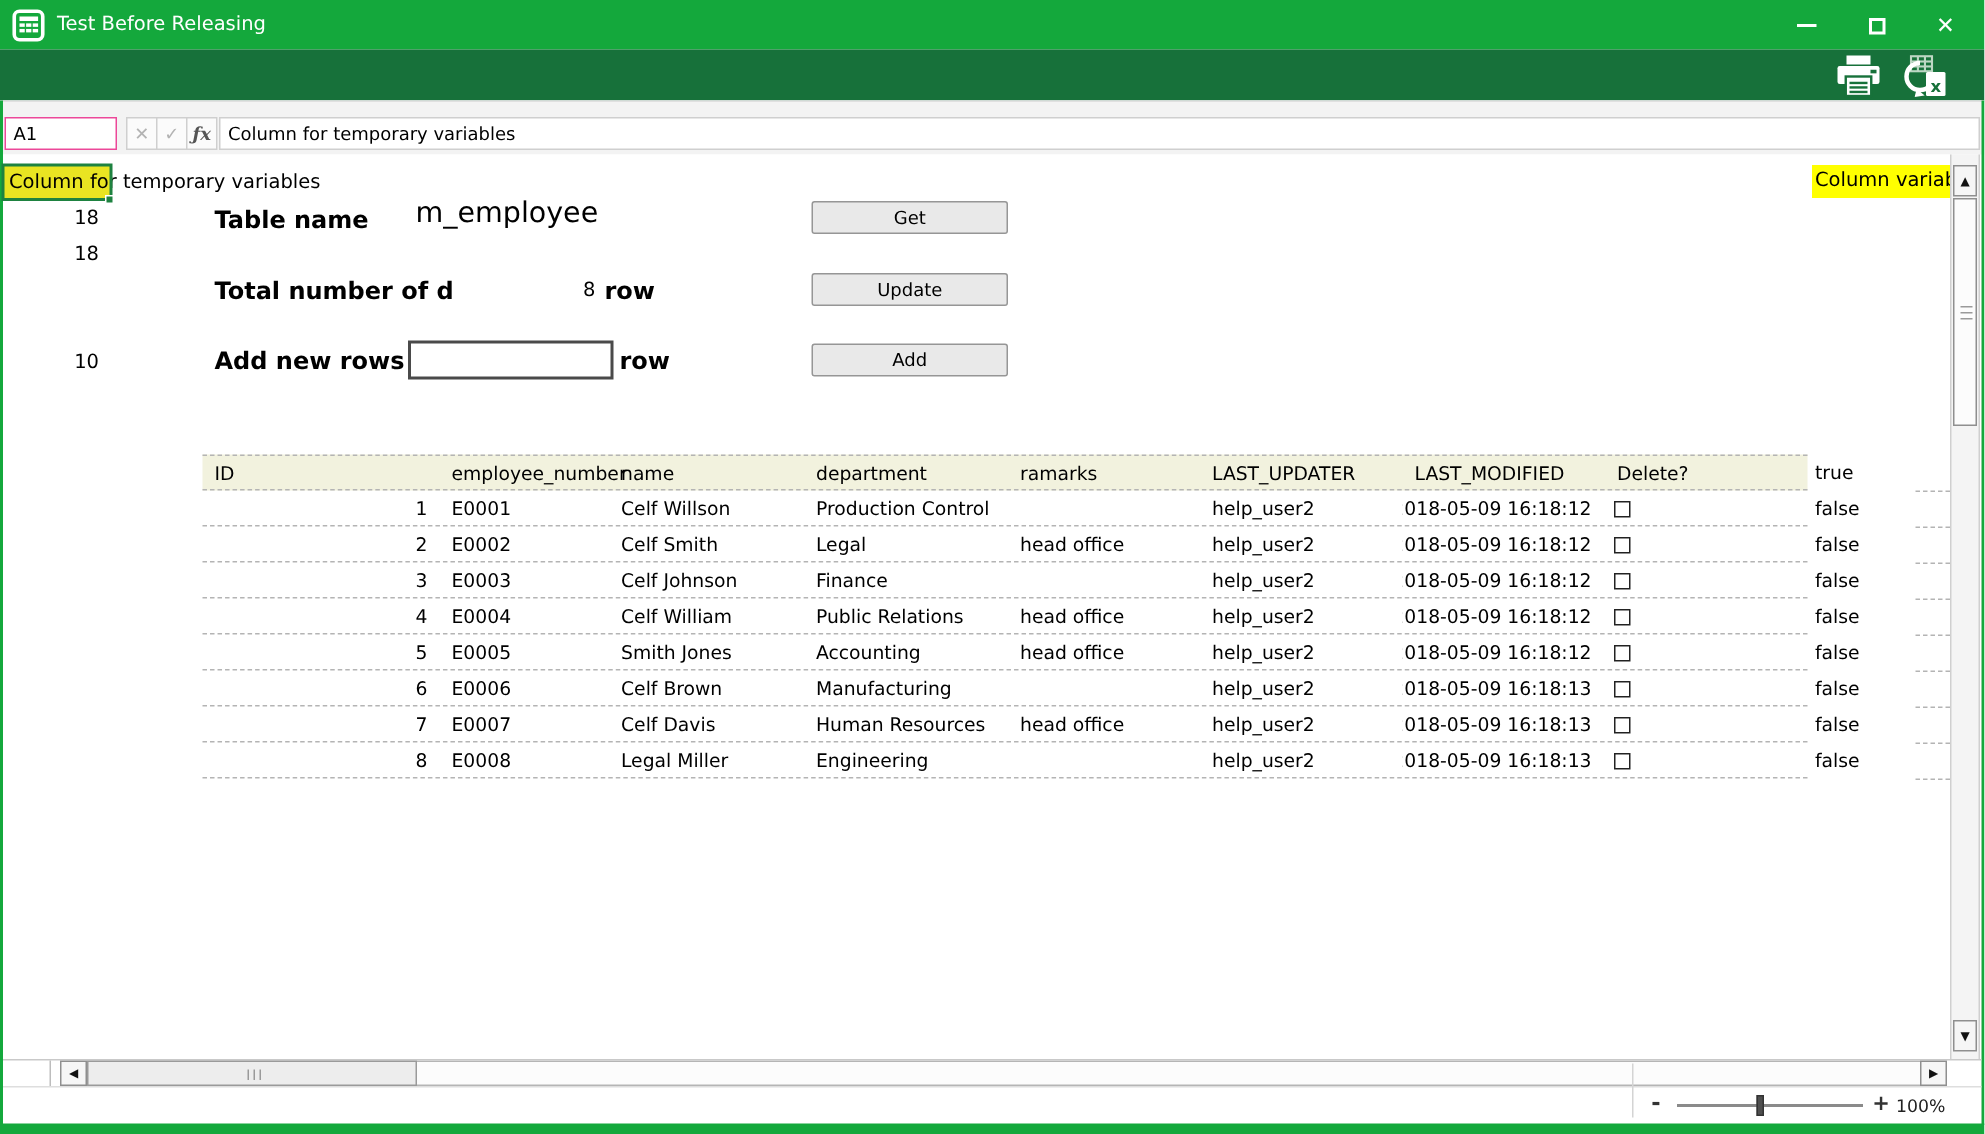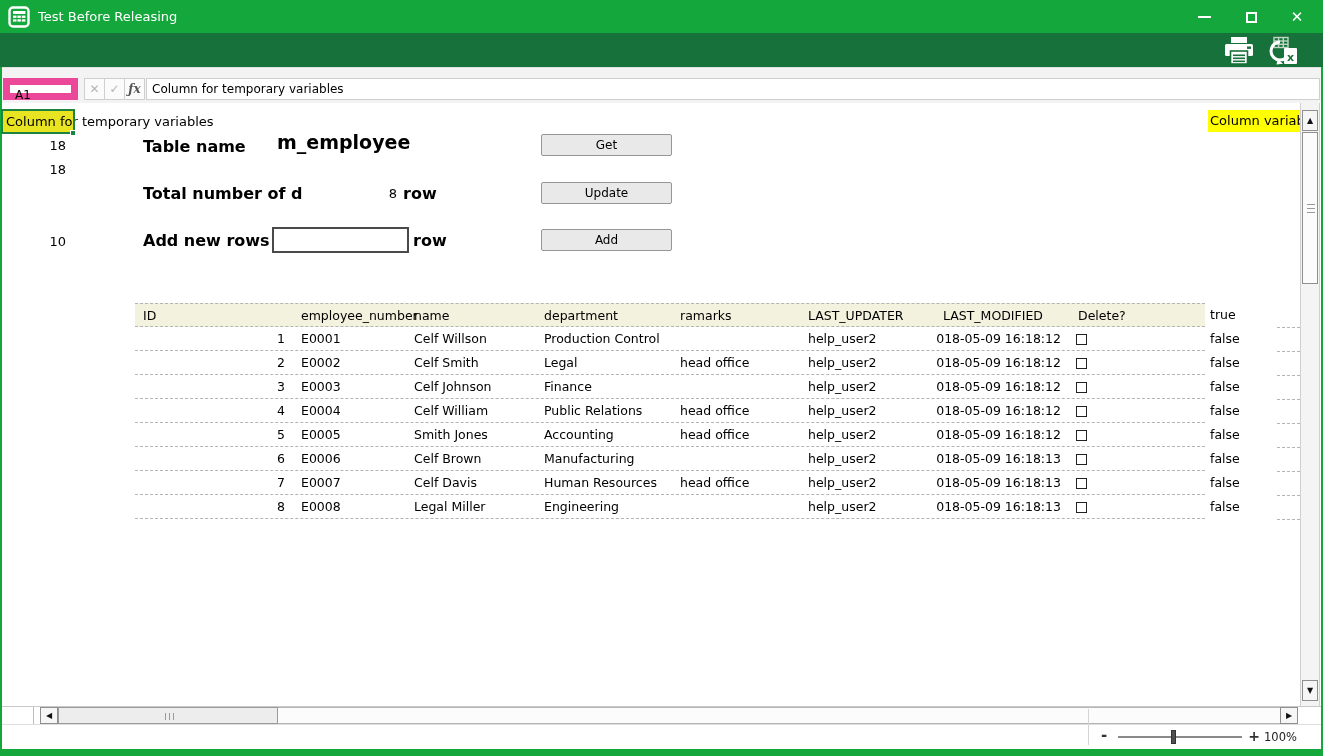--- a/index.html
+++ b/index.html
@@ -16,21 +16,21 @@
   .min-glyph { width:13px; height:2px; background:#fff; display:block; }
   .max-glyph { width:11px; height:11px; border:2px solid #fff; display:block; }
 
   
   #toolbar { left:0; top:33px; width:1323px; height:34px; background:#17713a; }
   .tool-ic { position:absolute; top:3px; width:34px; height:30px; }
   #print-btn { left:1222px; } #excel-btn { left:1266px; }
 
   
   #fbar { left:0; top:67px; width:1323px; height:36px; background:#f3f3f3; border-top:1px solid #e0e0e0; }
-  #name-box { position:absolute; left:3px; top:10px; width:75px; height:22px; background:#fff; border:7px solid #ec4899; font-size:12px; line-height:20px; padding-left:5px; }
+  #name-box { position:absolute; left:3px; top:10px; width:75px; height:22px; background:#fff; border:1px solid #ec4899; font-size:12px; line-height:20px; padding-left:5px; }
   .fmini { position:absolute; top:10px; width:21px; height:22px; background:#fbfbfb; border:1px solid #cfcfcf; text-align:center; line-height:20px; font-size:12px; color:#b3b3b3; }
   #f-cancel { left:84px; } #f-enter { left:104px; } #f-fx { left:124px; color:#555; font-style:italic; font-weight:bold; font-family:"DejaVu Serif",serif; }
   #formula-field { position:absolute; left:146px; top:10px; width:1174px; height:22px; background:#fff; border:1px solid #cfcfcf; font-size:12px; line-height:20px; padding-left:5px; white-space:nowrap; overflow:hidden; }
 
   
   .green-edge { background:#14a83c; }
   #edge-left  { left:0; top:67px; width:2px; height:683px; }
   #edge-right { left:1321px; top:67px; width:2px; height:683px; }
   #bottom-strip { left:0; top:749px; width:1323px; height:7px; background:#14a83c; }
 
@@ -40,21 +40,21 @@
   #a1-yellow { position:absolute; left:0; top:7px; width:72px; height:23px; background:#e9e422; }
   #a1-seltext { position:absolute; left:4px; top:7px; height:23px; line-height:23px; font-size:13px; white-space:nowrap; }
   #a1-selborder { position:absolute; left:-1px; top:6px; width:74px; height:25px; border:2px solid #1e8240; }
   #a1-handle { position:absolute; left:68px; top:27px; width:6px; height:6px; background:#1e8240; border:1px solid #fff; }
 
   #right-yellow { position:absolute; left:1206px; top:7px; width:93px; height:22px; background:#ffff00; font-size:13px; line-height:22px; padding-left:2px; white-space:nowrap; overflow:hidden; }
 
   .numcell { position:absolute; left:0; width:64px; text-align:right; font-size:13px; height:16px; line-height:16px; }
   .blabel { position:absolute; font-size:16px; font-weight:bold; height:16px; line-height:16px; white-space:nowrap; }
 
-  #tbl-name-val { position:absolute; left:275px; top:28px; font-size:19px; font-weight:bold; }
+  #tbl-name-val { position:absolute; left:275px; top:28px; font-size:19px; font-weight:normal; }
   #total-val { position:absolute; left:270px; top:83px; width:125px; text-align:right; font-size:13px; }
   .btn3 { position:absolute; left:539px; width:131px; height:22px; background:#e9e9e9; border:1px solid #969696; border-radius:2px; font-size:12px; text-align:center; line-height:20px; }
   #add-input { position:absolute; left:270px; top:124px; width:137px; height:26px; border:2px solid #4a4a4a; background:#fff; font-size:13px; padding:0 4px; outline:none; }
 
   
   #tbl { position:absolute; left:133px; top:200px; width:1070px; }
   .tr { display:grid; grid-template-columns:158px 113px 130px 136px 128px 135px 135px 135px; height:24px; border-bottom:1px dashed #b4b4b4; align-items:center; }
   .tr.head { background:#f2f2de; border-top:1px dashed #b4b4b4; font-weight:normal; }
   .td { padding-left:8px; white-space:nowrap; overflow:visible; font-size:12.5px; line-height:24px; }
   .td.idc { text-align:right; padding-left:0; padding-right:8px; }

